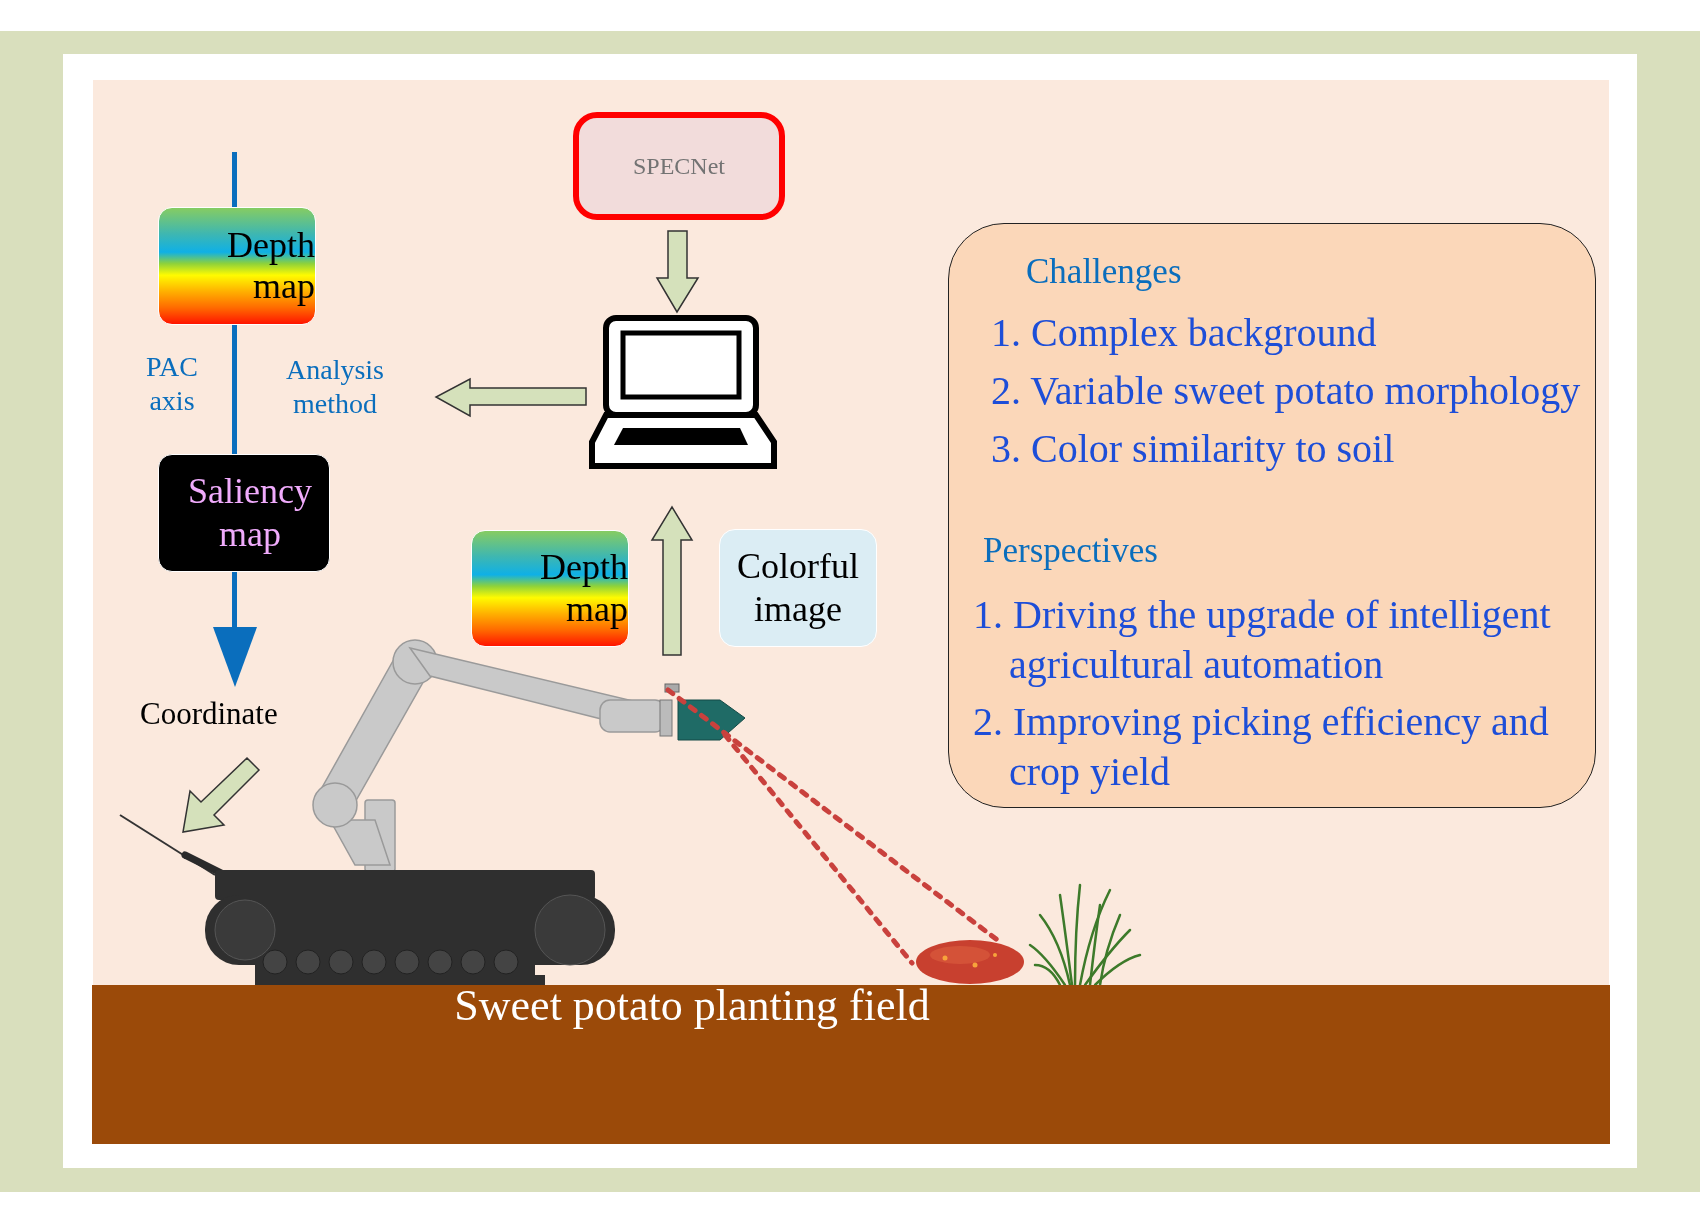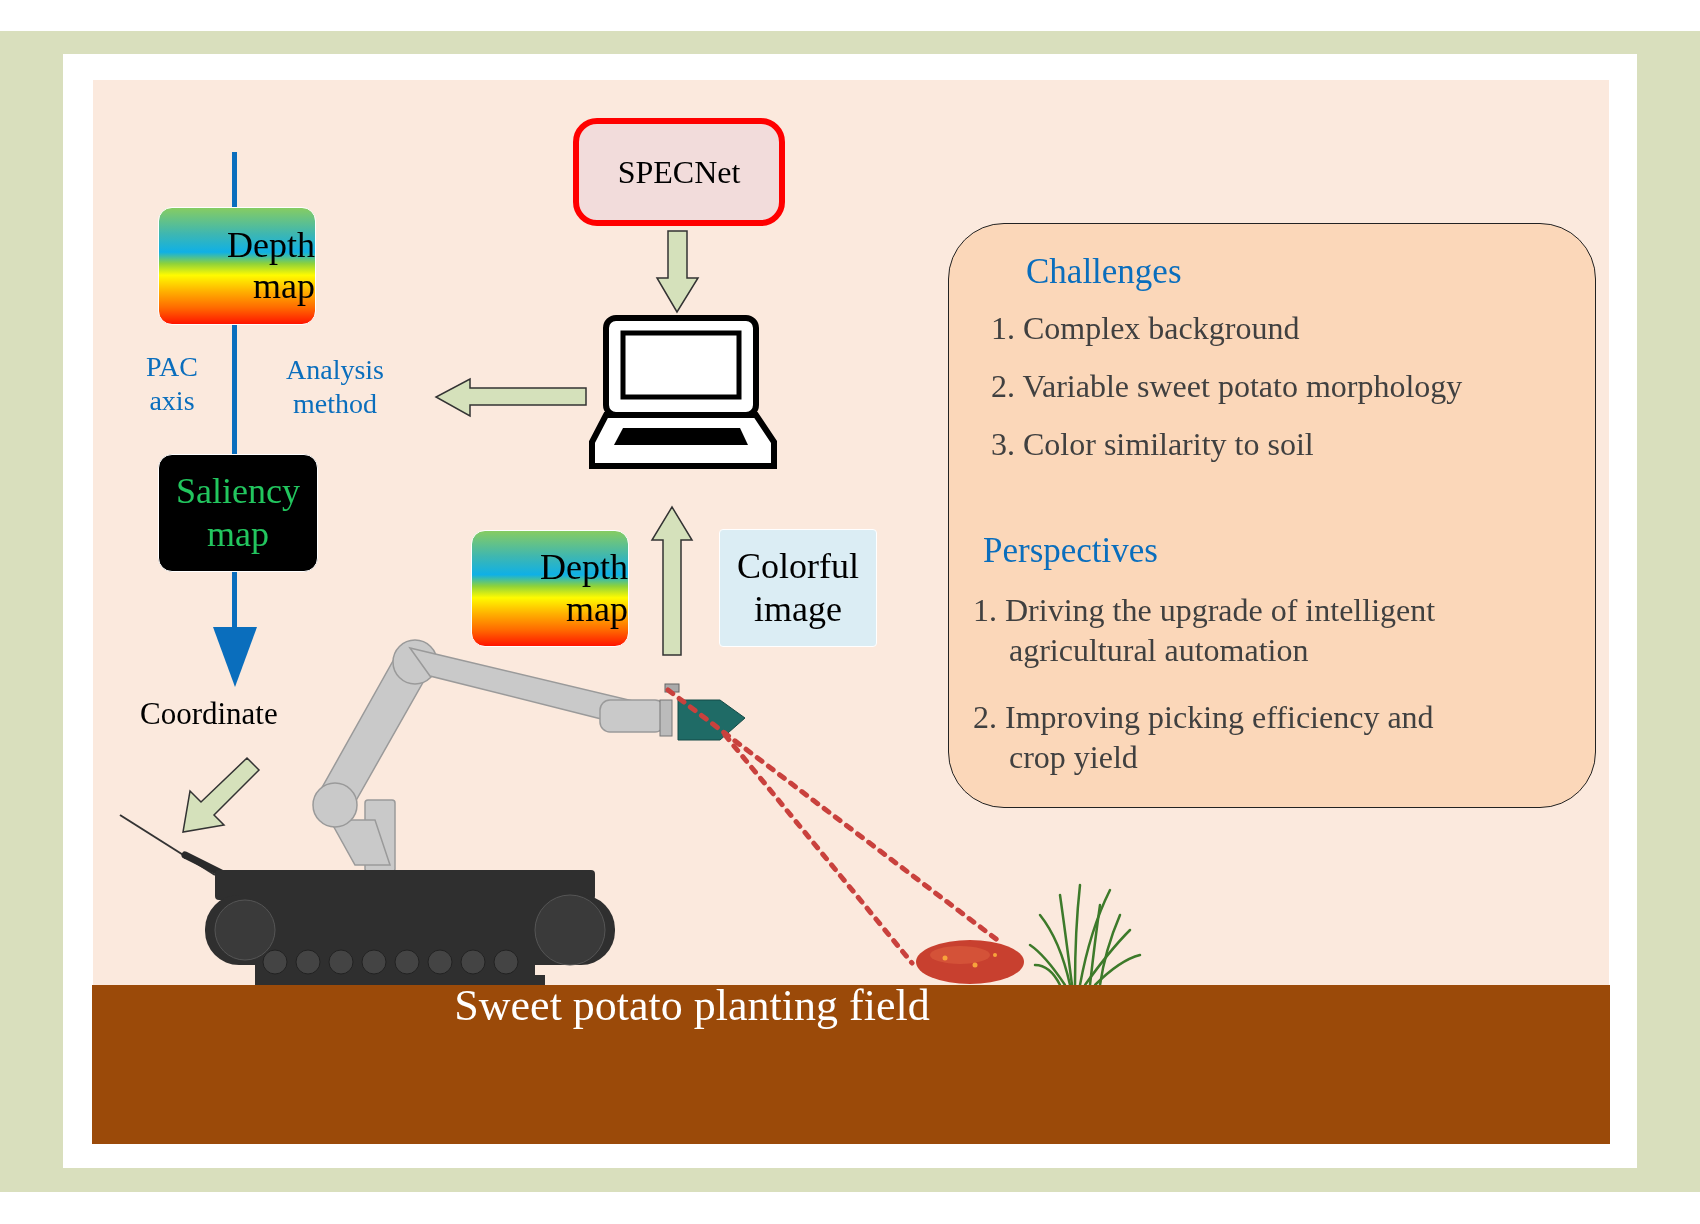--- a/index.html
+++ b/index.html
@@ -6,26 +6,26 @@
   body{width:1700px;height:1224px;background:#ffffff;position:relative;overflow:hidden;font-family:"Liberation Serif","DejaVu Serif",serif;}
   .abs{position:absolute;}
   #green-band{left:0;top:31px;width:1700px;height:1161px;background:#d9dfbd;}
   #white-panel{left:63px;top:54px;width:1574px;height:1114px;background:#ffffff;}
   #peach-bg{left:93px;top:80px;width:1516px;height:906px;background:#fbe9dd;}
   #soil{left:92px;top:985px;width:1518px;height:159px;background:#9b4a09;}
   #soil-label{left:92px;top:980px;width:1200px;text-align:center;color:#ffffff;font-size:44px;}
   .gradbox{background:linear-gradient(to bottom,#86cc62 0%,#3fb7b0 22%,#0fb0e6 38%,#8fd23a 48%,#fffb00 58%,#ffb000 72%,#ff6a00 86%,#ff1400 100%);border-radius:14px;border:1.5px solid #ffffff;display:flex;flex-direction:column;align-items:flex-end;justify-content:center;text-align:center;color:#000;font-size:36px;line-height:1.15;}
   .blue-text{color:#0a6ebd;font-size:28px;text-align:center;line-height:1.2;}
   #blue-line{left:232px;top:152px;width:5px;height:475px;background:#0a6ebd;}
-  #saliency{left:158px;top:454px;width:158px;height:116px;background:#000;border-radius:14px;color:#22c55e;font-size:36px;display:flex;flex-direction:column;align-items:center;justify-content:center;text-align:center;line-height:1.2;border:1.5px solid #fff;}
-  #specnet{left:573px;top:118px;width:200px;height:96px;background:#f2dcdb;border:6px solid #ff0000;border-radius:24px;display:flex;align-items:center;justify-content:center;font-size:32px;color:#000000;}
-  #colorful{left:719px;top:529px;width:156px;height:116px;background:#dbedf4;border-radius:4px;border:1.5px solid #fff;display:flex;flex-direction:column;align-items:center;justify-content:center;text-align:center;font-size:36px;line-height:1.2;color:#000;}
+  #saliency{left:158px;top:454px;width:158px;height:116px;background:#000;border-radius:14px;color:#f0abfc;font-size:36px;display:flex;flex-direction:column;align-items:center;justify-content:center;text-align:center;line-height:1.2;border:1.5px solid #fff;padding-left:12px;}
+  #specnet{left:573px;top:112px;width:200px;height:96px;background:#f2dcdb;border:6px solid #ff0000;border-radius:24px;display:flex;align-items:center;justify-content:center;font-size:24px;color:#737373;}
+  #colorful{left:719px;top:529px;width:156px;height:116px;background:#dbedf4;border-radius:16px;border:1.5px solid #fff;display:flex;flex-direction:column;align-items:center;justify-content:center;text-align:center;font-size:36px;line-height:1.2;color:#000;}
   #info-box{left:948px;top:223px;width:646px;height:583px;background:#fbd7b9;border:1.5px solid #222;border-radius:56px;}
   .info-head{color:#0a6ebd;font-size:35px;}
-  .info-item{color:#404040;font-size:32px;line-height:1.25;}
+  .info-item{color:#1d4ed8;font-size:40px;line-height:1.25;}
   #coord-text{left:140px;top:696px;font-size:31px;color:#000;}
 </style>
 </head>
 <body>
 
 <div id="green-band" class="abs"></div>
 <div id="white-panel" class="abs"></div>
 <div id="peach-bg" class="abs"></div>
 
 <div id="blue-line" class="abs"></div>

